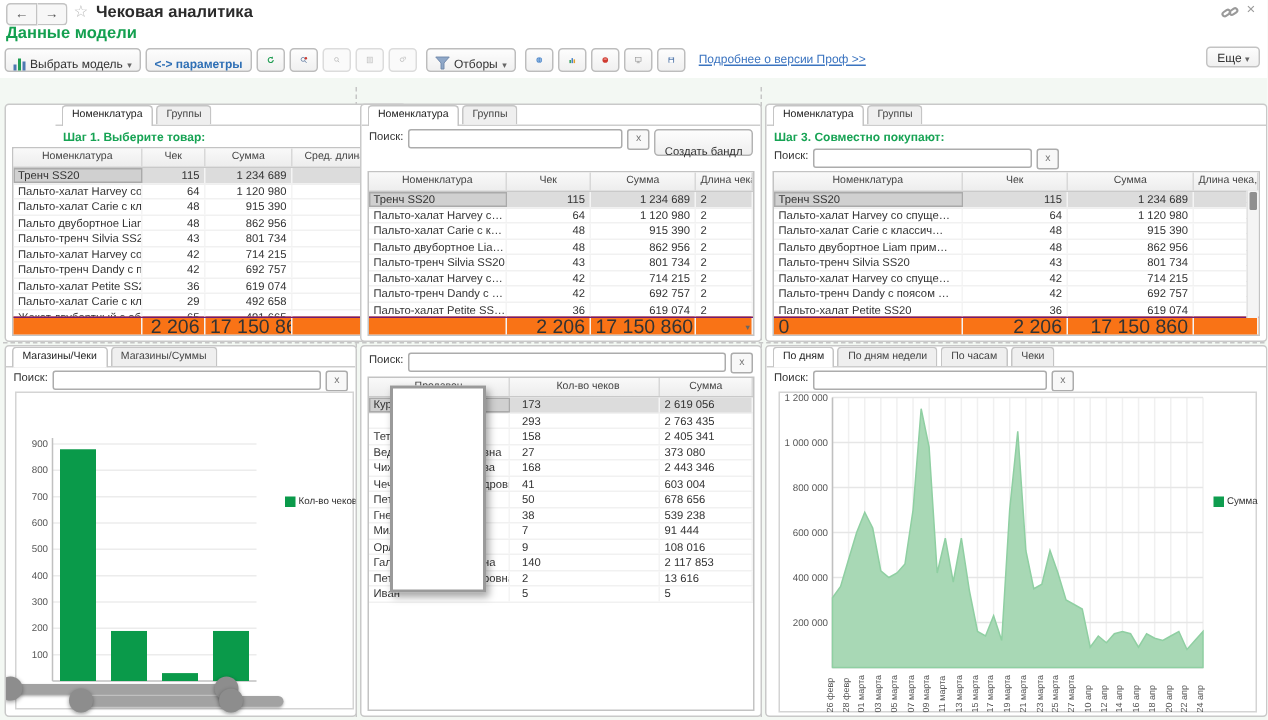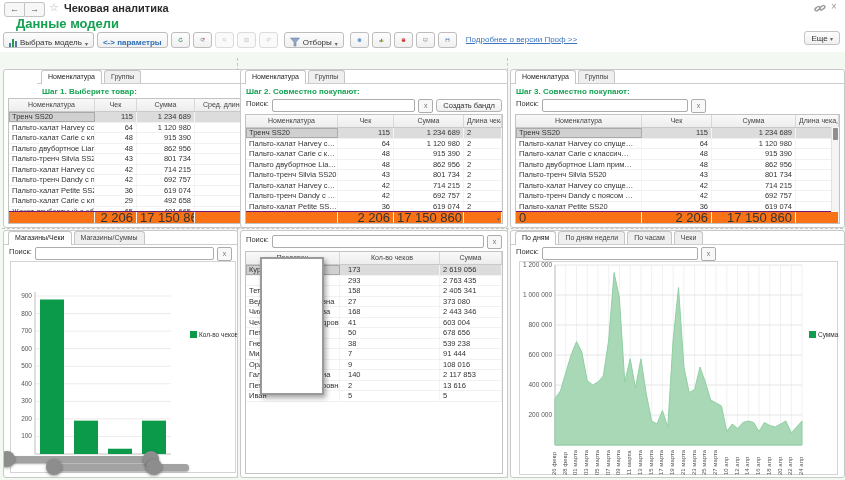--- a/index.html
+++ b/index.html
@@ -9,21 +9,21 @@
   .topbar{position:absolute;left:0;top:0;width:845px;height:15px;}
   .navgrp{position:absolute;left:4px;top:2px;display:flex;}
   .navbtn{width:19px;height:13px;border:1px solid #c3c3c3;background:#f7f7f7;color:#555;
           font-size:9px;line-height:12px;text-align:center;}
   .navbtn:first-child{border-radius:3px 0 0 3px;}
   .navbtn:last-child{border-radius:0 3px 3px 0;border-left:none;}
   .star{position:absolute;left:49px;top:1px;font-size:11px;color:#b9b9b9;}
   .wtitle{position:absolute;left:64px;top:2px;font-size:11px;font-weight:bold;color:#2b2b2b;}
   .chain{position:absolute;left:814px;top:3px;}
   .closex{position:absolute;left:831px;top:1px;font-size:10px;color:#9a9a9a;cursor:pointer;}
-  .model-title{position:absolute;left:16px;top:16px;font-size:13px;font-weight:bold;color:#14a050;}
+  .model-title{position:absolute;left:4px;top:16px;font-size:11px;font-weight:bold;color:#14a050;}
   
   .toolbar{position:absolute;left:3px;top:31px;height:17px;display:flex;align-items:center;gap:3px;}
   .tbtn{height:16px;border:1px solid #bdbdbd;border-radius:3px;background:linear-gradient(#fdfdfd,#f0f0f0);
         display:flex;align-items:flex-end;gap:3px;padding:0 5px;font-size:8px;color:#333;white-space:nowrap;}
   .tbtn.blue{color:#2e6fb5;font-weight:bold;}
   .ibtn{width:19px;height:16px;border:1px solid #bdbdbd;border-radius:3px;background:linear-gradient(#fdfdfd,#f0f0f0);
         display:flex;align-items:center;justify-content:center;}
   .ibtn.dis{border-color:#dcdcdc;background:#fafafa;}
   .caret{font-size:6px;color:#666;}
   .minibar{display:inline-flex;align-items:flex-end;gap:1px;height:9px;}
@@ -46,21 +46,21 @@
   .tab{font-size:7px;padding:1px 6px 1px 6px;border:1px solid #c5c5c5;border-bottom:none;
        border-radius:3px 3px 0 0;background:#efefef;color:#444;height:10px;line-height:10px;}
   .tab.active{background:#fff;color:#222;position:relative;top:1px;height:11px;}
   .heading{font-size:8px;font-weight:bold;color:#17a354;padding:3px 5px 1px 5px;}
   .searchrow{display:flex;align-items:flex-start;gap:3px;padding:2px 5px 1px 5px;height:13px;}
   .slabel{font-size:7.5px;color:#333;}
   .sinput{flex:1;height:11px;border:1px solid #acacac;border-radius:2px;background:#fff;}
   .sclear{width:13px;height:12px;border:1px solid #acacac;border-radius:2px;background:#f8f8f8;
           font-size:7px;color:#777;text-align:center;line-height:11px;}
   .bundlebtn{height:13px;border:1px solid #b3b3b3;border-radius:3px;background:linear-gradient(#fdfdfd,#efefef);
-             font-size:7.5px;padding:0 6px;color:#333;white-space:nowrap;line-height:12px;}
+             font-size:7.5px;padding:8px 6px;color:#333;white-space:nowrap;line-height:12px;}
   
   .table{position:absolute;left:4px;right:4px;bottom:3px;border:1px solid #c3c3c3;display:flex;flex-direction:column;background:#fff;}
   .tr{display:grid;height:9.5px;line-height:9.5px;font-size:7.5px;border-bottom:1px solid #f1f1f1;}
   .thead{height:12px;line-height:12px;background:linear-gradient(#f9f9f9,#ededed);border-bottom:1px solid #c9c9c9;}
   .thead .td{text-align:center !important;font-size:7px;color:#444;border-right:1px solid #d8d8d8;}
   .td{padding:0 3px;overflow:hidden;white-space:nowrap;border-right:1px solid #f4f4f4;position:relative;}
   .tbody{flex:1;overflow:hidden;position:relative;}
   .tr.sel{background:#dcdcdc;}
   .tr.sel .c1{background:#d0d0d0;outline:1px solid #aaa;outline-offset:-1px;}
   .total{height:11px;line-height:11px;background:#f97316;border-top:1px solid #701a75;font-size:13px;display:grid;}
@@ -302,21 +302,20 @@
         <div class="vthumb"></div>
       </div>
   </div>
 </div>
 
 <div class="panel" id="p2">
   <div class="tabbar">
     <span class="tab active">Номенклатура</span>
     <span class="tab">Группы</span>
   </div>
-  <div class="heading">Шаг 2. Совместно покупают:</div>
   <div class="searchrow">
     <span class="slabel">Поиск:</span>
     <span class="sinput"></span>
     <span class="sclear">x</span>
     <button class="bundlebtn">Создать бандл</button>
   </div>
   <div class="table t-step2" style="top:44px;">
     <div class="tr thead">
       <span class="td c1">Номенклатура</span>
       <span class="td c2">Чек</span>

